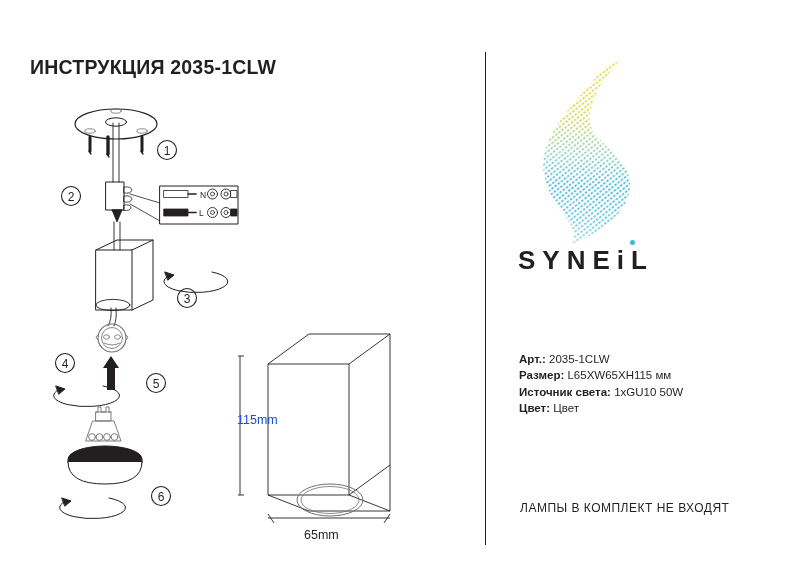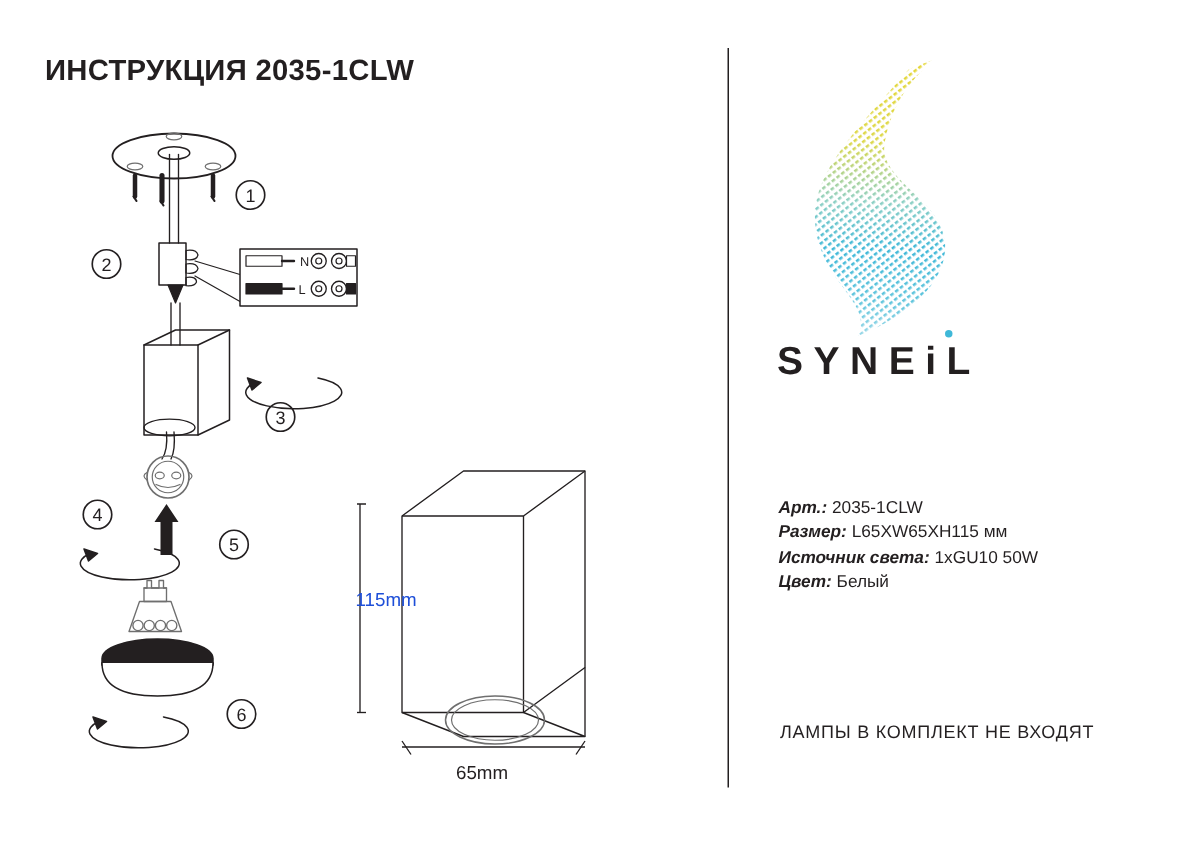--- a/index.html
+++ b/index.html
@@ -3,21 +3,21 @@
 <meta charset="utf-8">
 <style>
   html,body{margin:0;padding:0;background:#fff;}
   body{
     width:800px;height:563px;
     font-family:"Liberation Sans","DejaVu Sans",sans-serif;
     color:#231f20;
     position:relative;
     overflow:hidden;
   }
-  .page{position:absolute;inset:0;background:#ffffff;}
+  .page{position:absolute;inset:0;background:#ffffff;margin-top:20px;}
 
   
   .divider{
     position:absolute;left:485px;top:32px;width:1px;height:493px;
     background:#231f20;
   }
 
   
   .doc-title{
     position:absolute;left:30px;top:36px;
@@ -44,21 +44,21 @@
 
   .prod-type{
     position:absolute;left:519px;top:302px;
     font-size:12.5px;letter-spacing:.6px;color:#231f20;
   }
   .specs{
     position:absolute;left:519px;top:331px;
     font-size:11.5px;line-height:16.4px;color:#231f20;
   }
   .specs .row{white-space:nowrap;}
-  .specs .k{font-weight:bold;font-style:italic;}
+  .specs .k{font-weight:bold;}
   .specs .v{font-weight:normal;}
 
   .note{
     position:absolute;left:520px;top:481px;
     font-size:12px;letter-spacing:.5px;color:#231f20;
   }
 </style>
 </head>
 <body>
 
@@ -298,19 +298,19 @@
     <div class="row">
       <span class="k">Размер:</span>
       <span class="v">L65XW65XH115 мм</span>
     </div>
     <div class="row">
       <span class="k">Источник света:</span>
       <span class="v">1xGU10 50W</span>
     </div>
     <div class="row">
       <span class="k">Цвет:</span>
-      <span class="v">Белый</span>
+      <span class="v">Цвет</span>
     </div>
   </div>
 
   <div class="note">ЛАМПЫ В КОМПЛЕКТ НЕ ВХОДЯТ</div>
 
 </div>
 
 </body></html>

